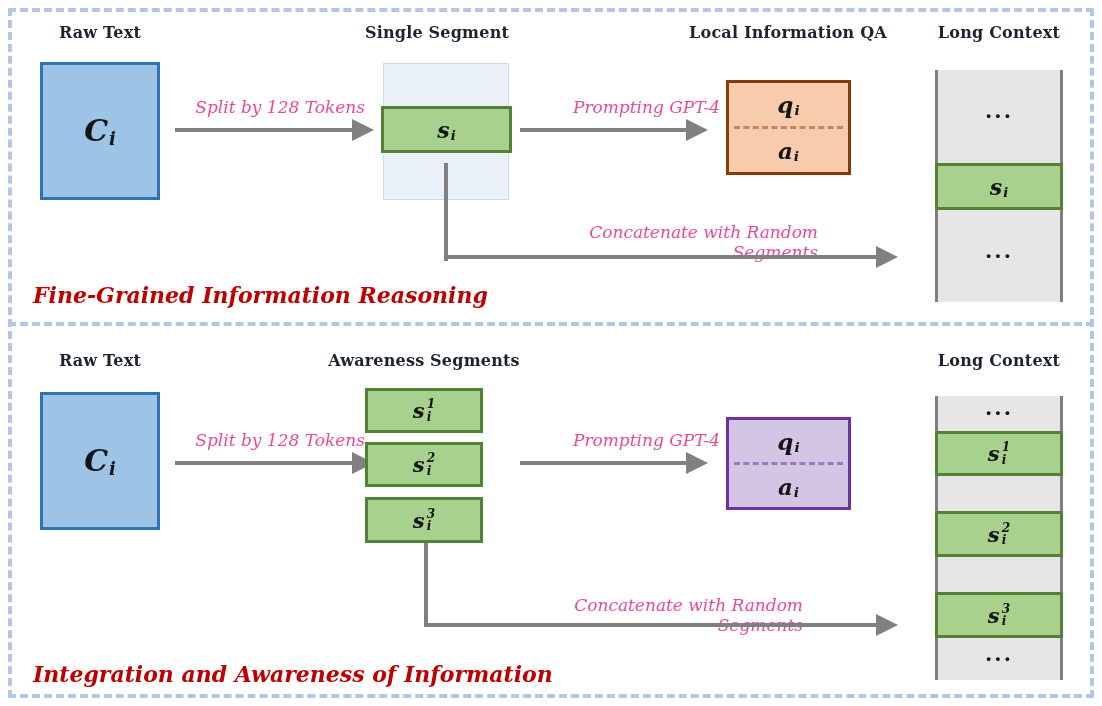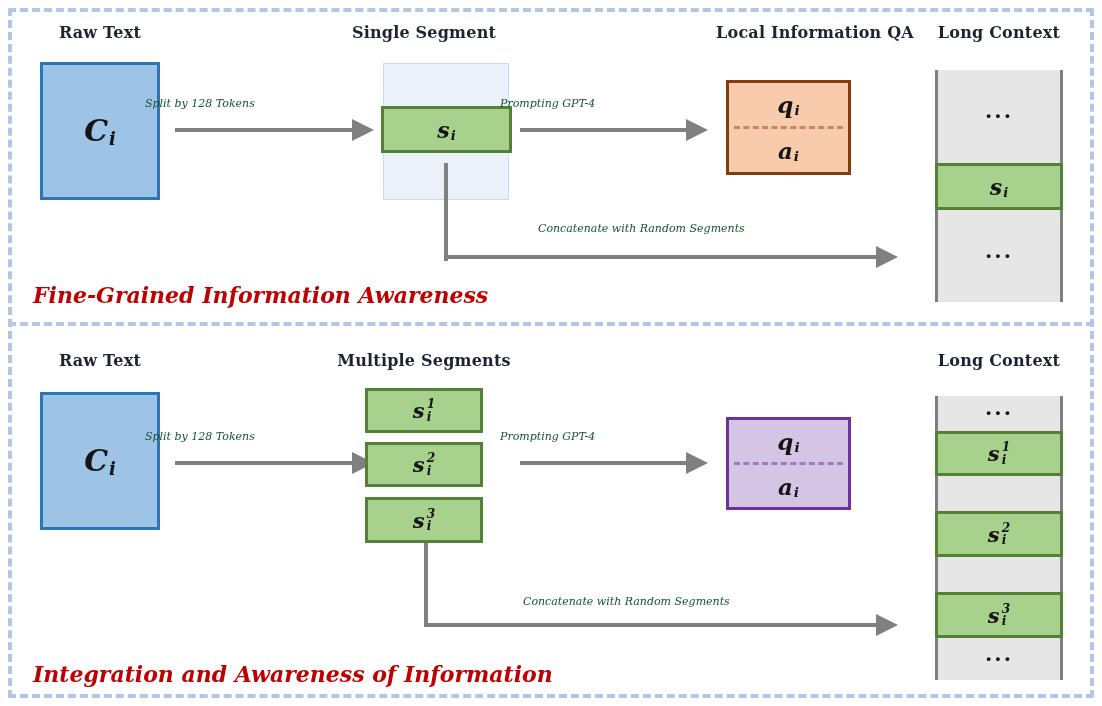--- a/index.html
+++ b/index.html
@@ -16,21 +16,21 @@
     border-top:4px dashed #B3C6E7;
   }
   .panel{position:absolute;left:10px;width:1082px;}
   .panel > div{position:absolute;box-sizing:border-box;}
 
   .title{
     font-weight:700;font-size:16px;color:#1B2430;text-align:center;
     letter-spacing:0.2px;line-height:1.1;
   }
   .alabel{
-    font-style:italic;font-size:11px;color:#14532d;text-align:left;line-height:1.15;
+    font-style:italic;font-size:17px;color:#ec4899;text-align:right;line-height:1.15;
   }
   .caption{
     font-style:italic;font-weight:700;font-size:22px;color:#C00000;white-space:nowrap;
   }
 
   .box{display:flex;align-items:center;justify-content:center;}
   .blue{background:#9DC3E6;border:3px solid #2E75B6;}
   .green{background:#A9D18E;border:3px solid #538135;}
   .seg-container{background:#EAF1F9;border:1px solid #CBDAED;}
 
@@ -83,36 +83,36 @@
           <span class="sub">i</span>
         </span>
     </div>
 
     <div class="alabel" style="left:135px;top:88px;width:220px;">Split by 128 Tokens</div>
     <div class="harrow" style="left:165px;top:109px;">
       <span class="shaft" style="width:177px;"></span>
         <span class="head"></span>
     </div>
 
-    <div class="title" style="left:304px;top:14px;width:220px;">Single Segment</div>
+    <div class="title" style="left:317px;top:14px;width:220px;">Single Segment</div>
     <div class="seg-container" style="left:373px;top:53px;width:126px;height:137px;"></div>
     <div class="box green" style="left:371px;top:96px;width:131px;height:47px;">
       <span class="msym" style="font-size:22px;">
           <span class="mb">s</span>
           <span class="sub">i</span>
         </span>
     </div>
 
     <div class="alabel" style="left:490px;top:88px;width:220px;">Prompting GPT-4</div>
     <div class="harrow" style="left:510px;top:109px;">
       <span class="shaft" style="width:166px;"></span>
         <span class="head"></span>
     </div>
 
-    <div class="title" style="left:648px;top:14px;width:260px;margin-left:27px;">Local Information QA</div>
+    <div class="title" style="left:648px;top:14px;width:260px;">Local Information QA</div>
     <div class="qabox orange" style="left:716px;top:70px;width:125px;height:95px;">
       <div class="half" style="position:static;">
         <span class="msym" style="font-size:23px;">
             <span class="mb">q</span>
             <span class="sub">i</span>
           </span>
       </div>
       <div class="divider" style="position:static;"></div>
       <div class="half" style="position:static;">
         <span class="msym" style="font-size:23px;">
@@ -138,41 +138,41 @@
       </div>
     </div>
 
     <div class="vline" style="left:434px;top:153px;height:98px;"></div>
     <div class="alabel" style="left:528px;top:213px;width:280px;">Concatenate with Random Segments</div>
     <div class="harrow" style="left:434px;top:236px;">
       <span class="shaft" style="width:432px;"></span>
         <span class="head"></span>
     </div>
 
-    <div class="caption" style="left:23px;top:272px;">Fine-Grained Information Awareness</div>
+    <div class="caption" style="left:23px;top:272px;">Fine-Grained Information Reasoning</div>
   </section>
 
   <section class="panel" style="top:327px;height:371px;">
 
     <div class="title" style="left:20px;top:25px;width:140px;">Raw Text</div>
 
     <div class="box blue" style="left:30px;top:65px;width:120px;height:138px;">
       <span class="msym" style="font-size:30px;">
           <span class="mb">C</span>
           <span class="sub">i</span>
         </span>
     </div>
 
     <div class="alabel" style="left:135px;top:104px;width:220px;">Split by 128 Tokens</div>
     <div class="harrow" style="left:165px;top:125px;">
       <span class="shaft" style="width:177px;"></span>
         <span class="head"></span>
     </div>
 
-    <div class="title" style="left:304px;top:25px;width:220px;">Multiple Segments</div>
+    <div class="title" style="left:304px;top:25px;width:220px;">Awareness Segments</div>
 
     <div class="box green" style="left:355px;top:61px;width:118px;height:45px;">
       <span class="msym" style="font-size:21px;">
           <span class="mb">s</span>
           <span class="stack">
             <span>1</span>
             <span>i</span>
           </span>
         </span>
     </div>

